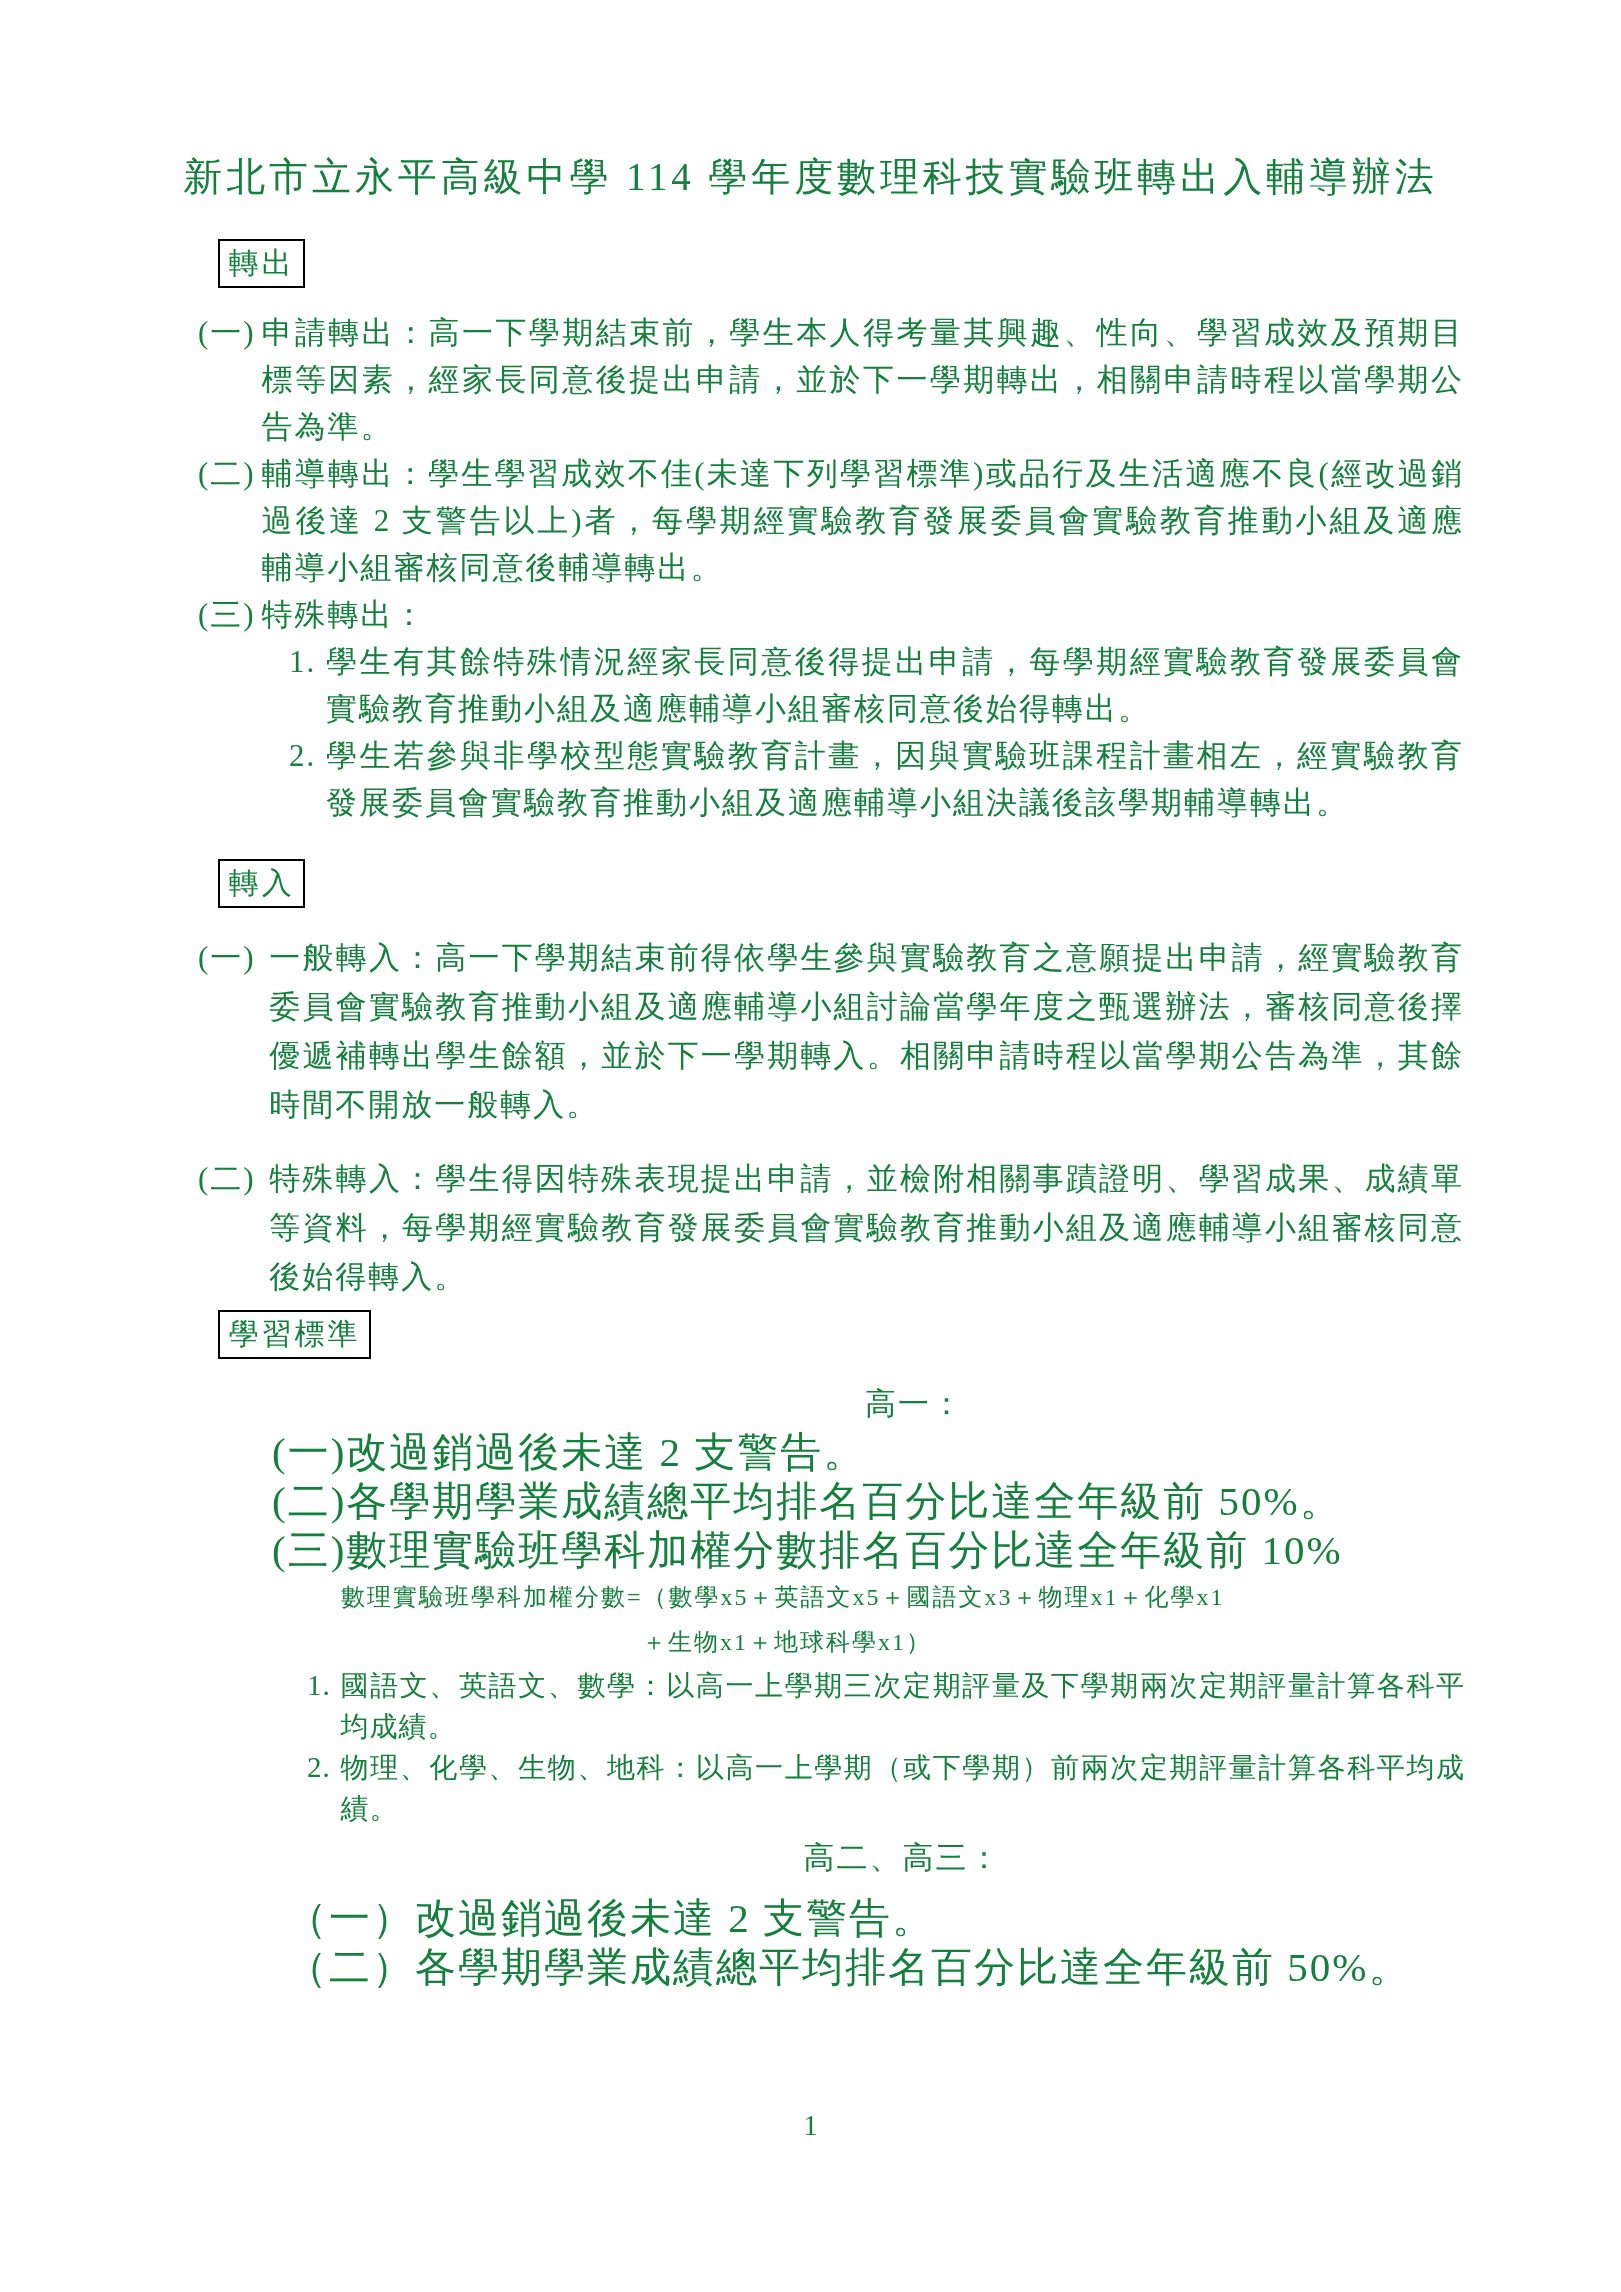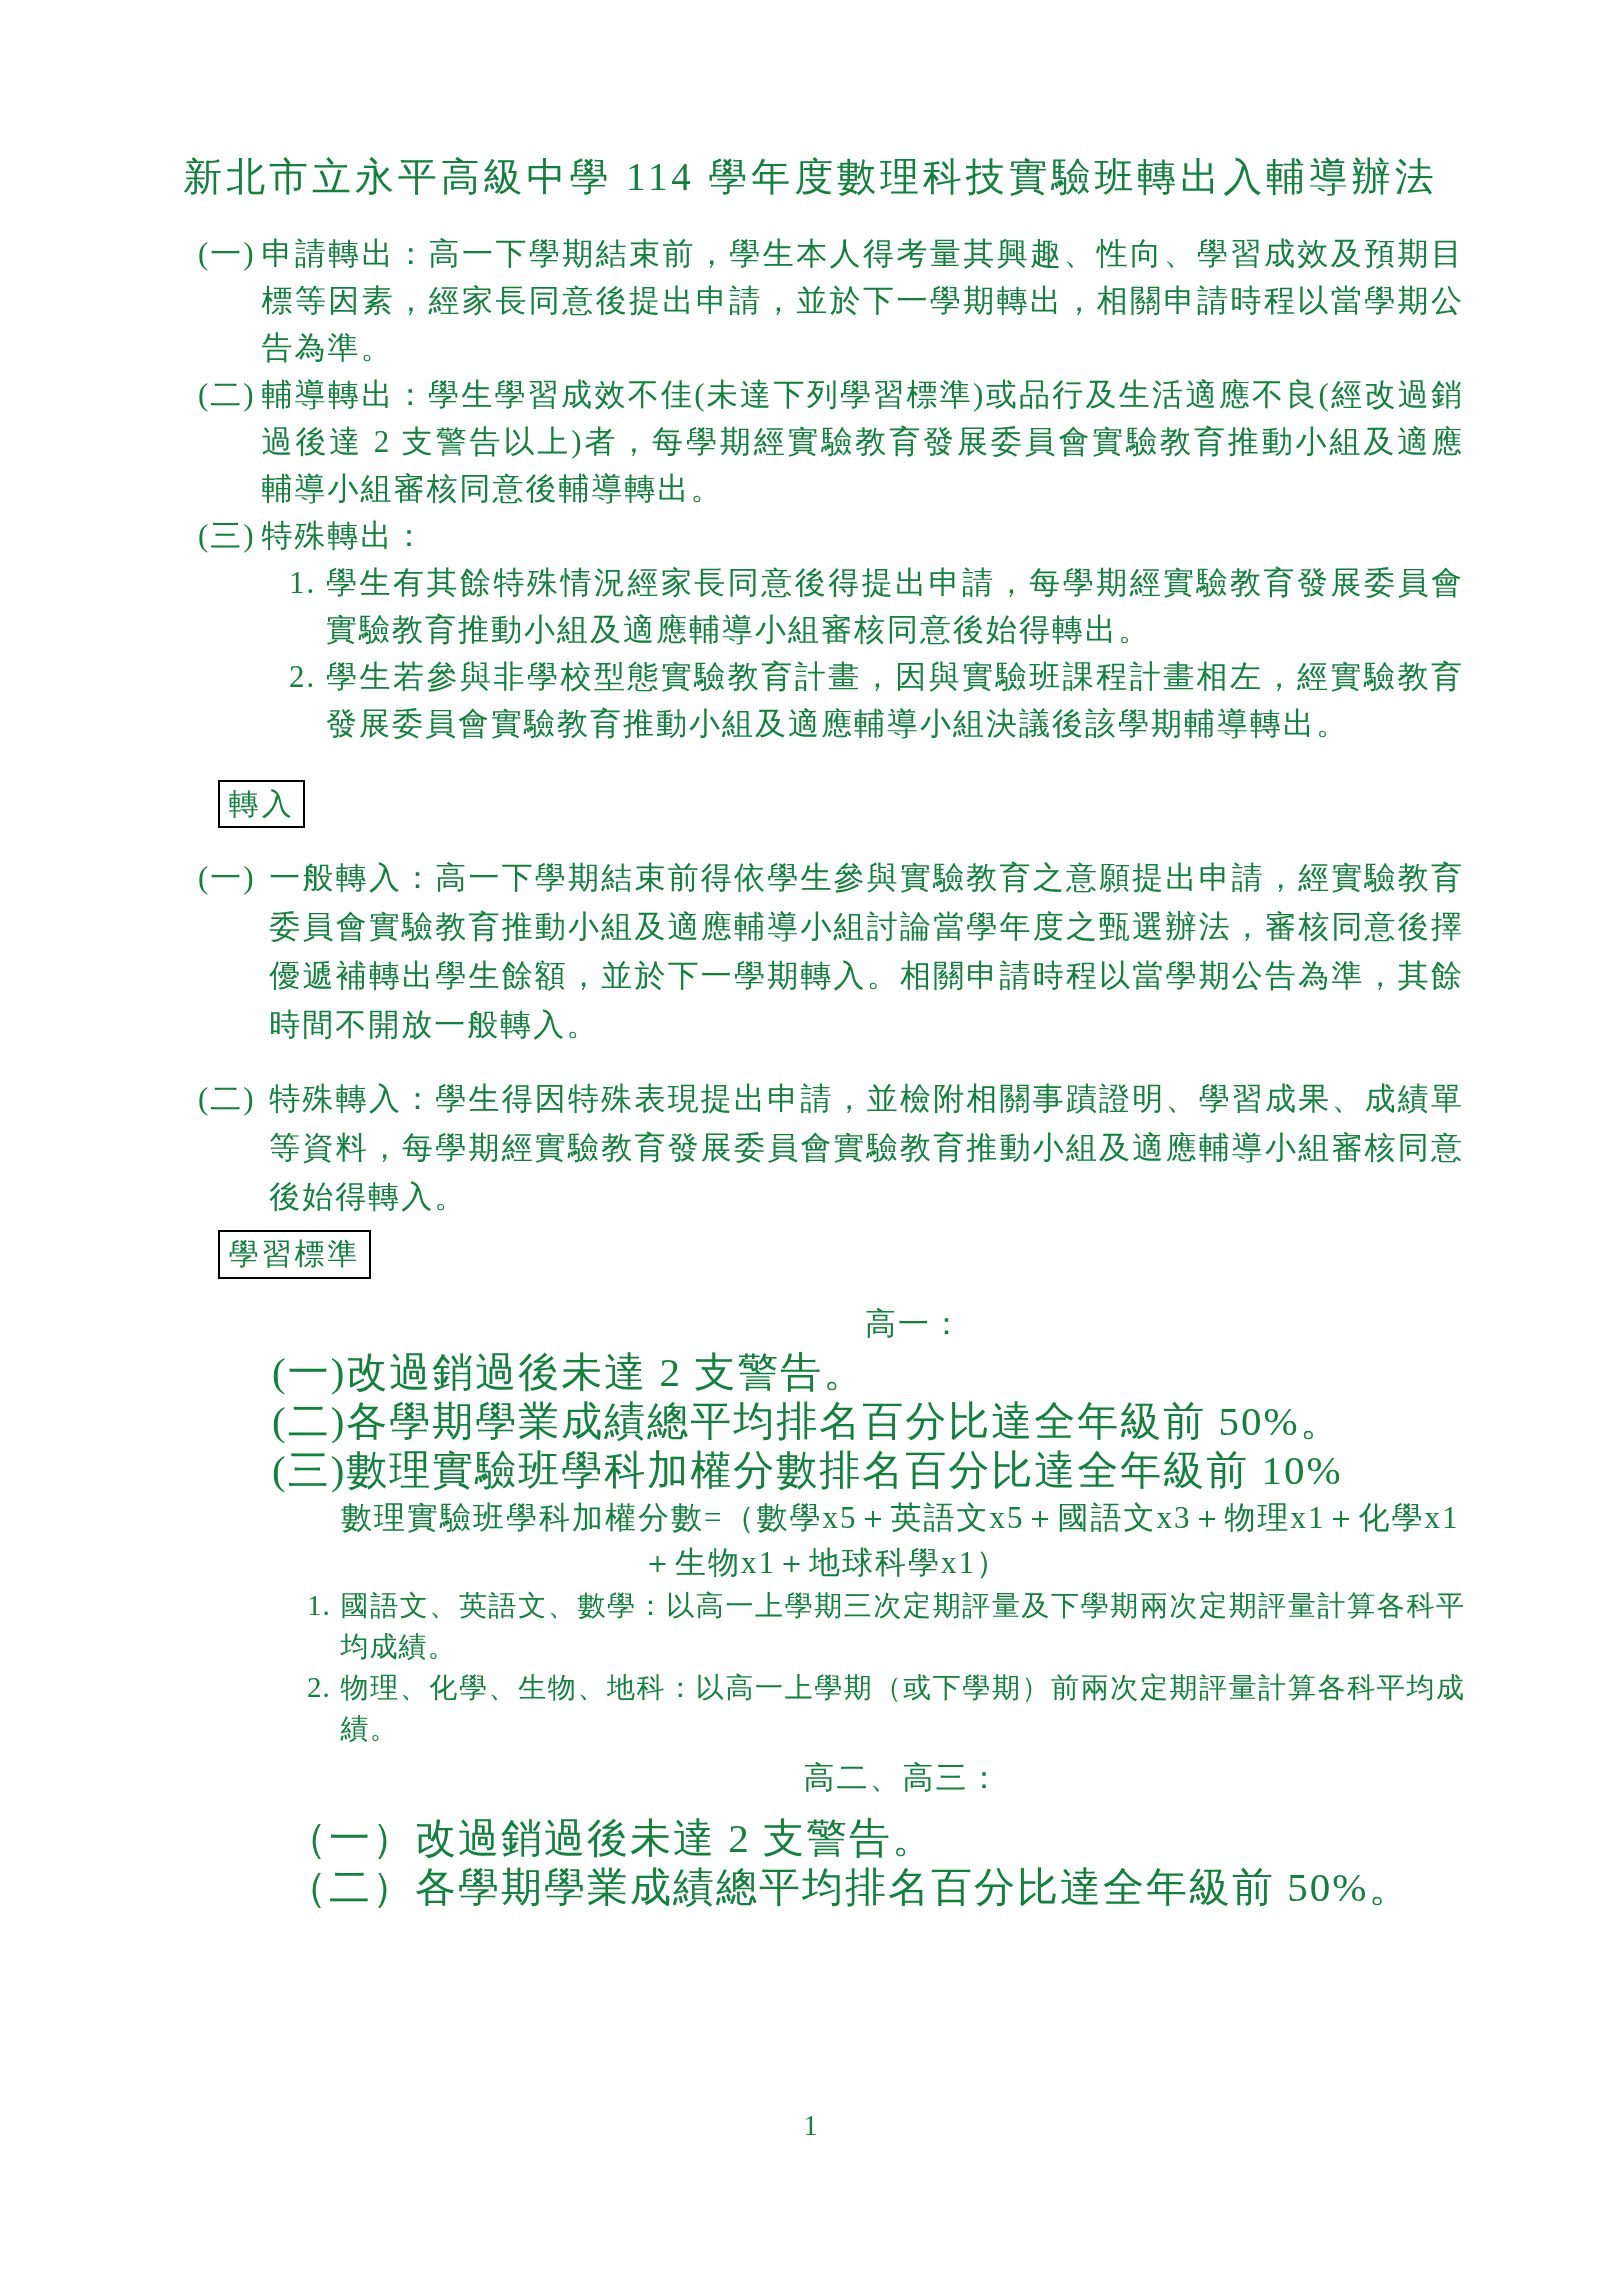--- a/index.html
+++ b/index.html
@@ -65,21 +65,21 @@
   .grade-label.g23 { margin-left:184px; }
   .std-item {
     margin-left:272px;
     font-size:41px;
     line-height:49px;
     letter-spacing:2px;
     white-space:nowrap;
   }
   .std-item.g23 { margin-left:286px; }
   .formula {
-    font-size:31px;
+    font-size:24px;
     line-height:45px;
     letter-spacing:2px;
     white-space:nowrap;
   }
   .formula.l1 { margin-left:341px; }
   .formula.l2 { margin-left:642px; }
   .note {
     display:flex;
     align-items:flex-start;
     margin-left:307px;
@@ -108,20 +108,23 @@
   .mt12 { margin-top:11.8px; }
   .mb26 { margin-bottom:25.5px; }
 </style>
 </head>
 <body>
 
 <div class="doc">
 
   <div class="title">新北市立永平高級中學 114 學年度數理科技實驗班轉出入輔導辦法</div>
 
+  <div class="sec-head mt32">
+    <span class="secbox">轉出</span>
+  </div>
 
   <div class="para mt22">
     <span class="lbl">(一)</span>
     <span class="txt">申請轉出：高一下學期結束前，學生本人得考量其興趣、性向、學習成效及預期目標等因素，經家長同意後提出申請，並於下一學期轉出，相關申請時程以當學期公告為準。</span>
   </div>
   <div class="para">
     <span class="lbl">(二)</span>
     <span class="txt">輔導轉出：學生學習成效不佳(未達下列學習標準)或品行及生活適應不良(經改過銷過後達 2 支警告以上)者，每學期經實驗教育發展委員會實驗教育推動小組及適應輔導小組審核同意後輔導轉出。</span>
   </div>
   <div class="para">

